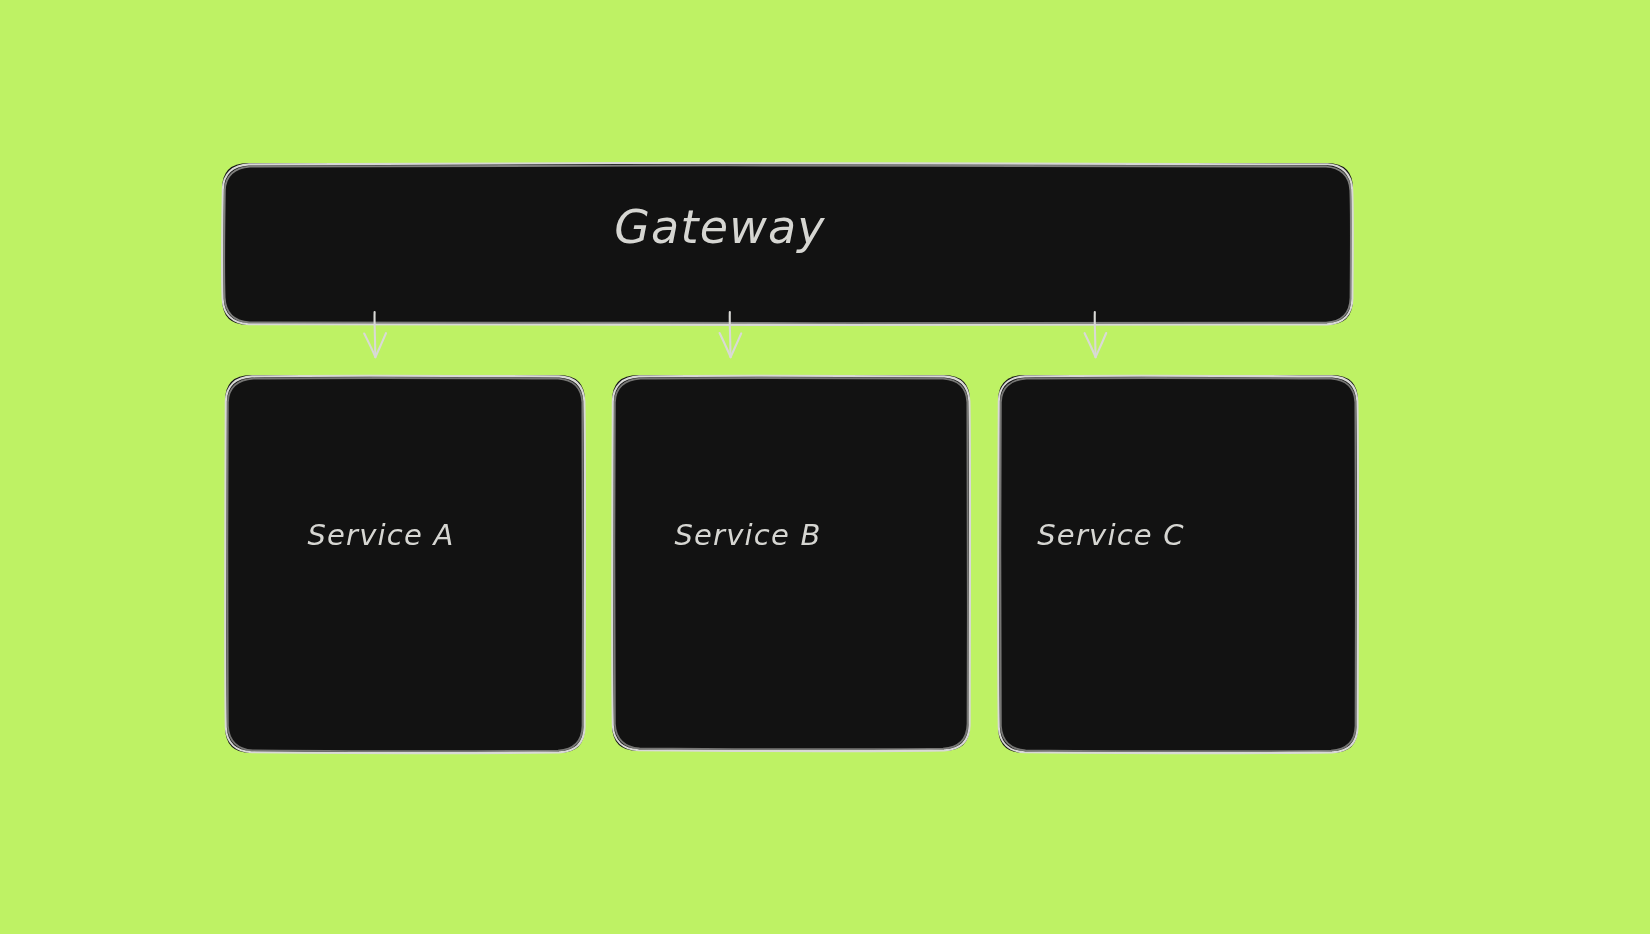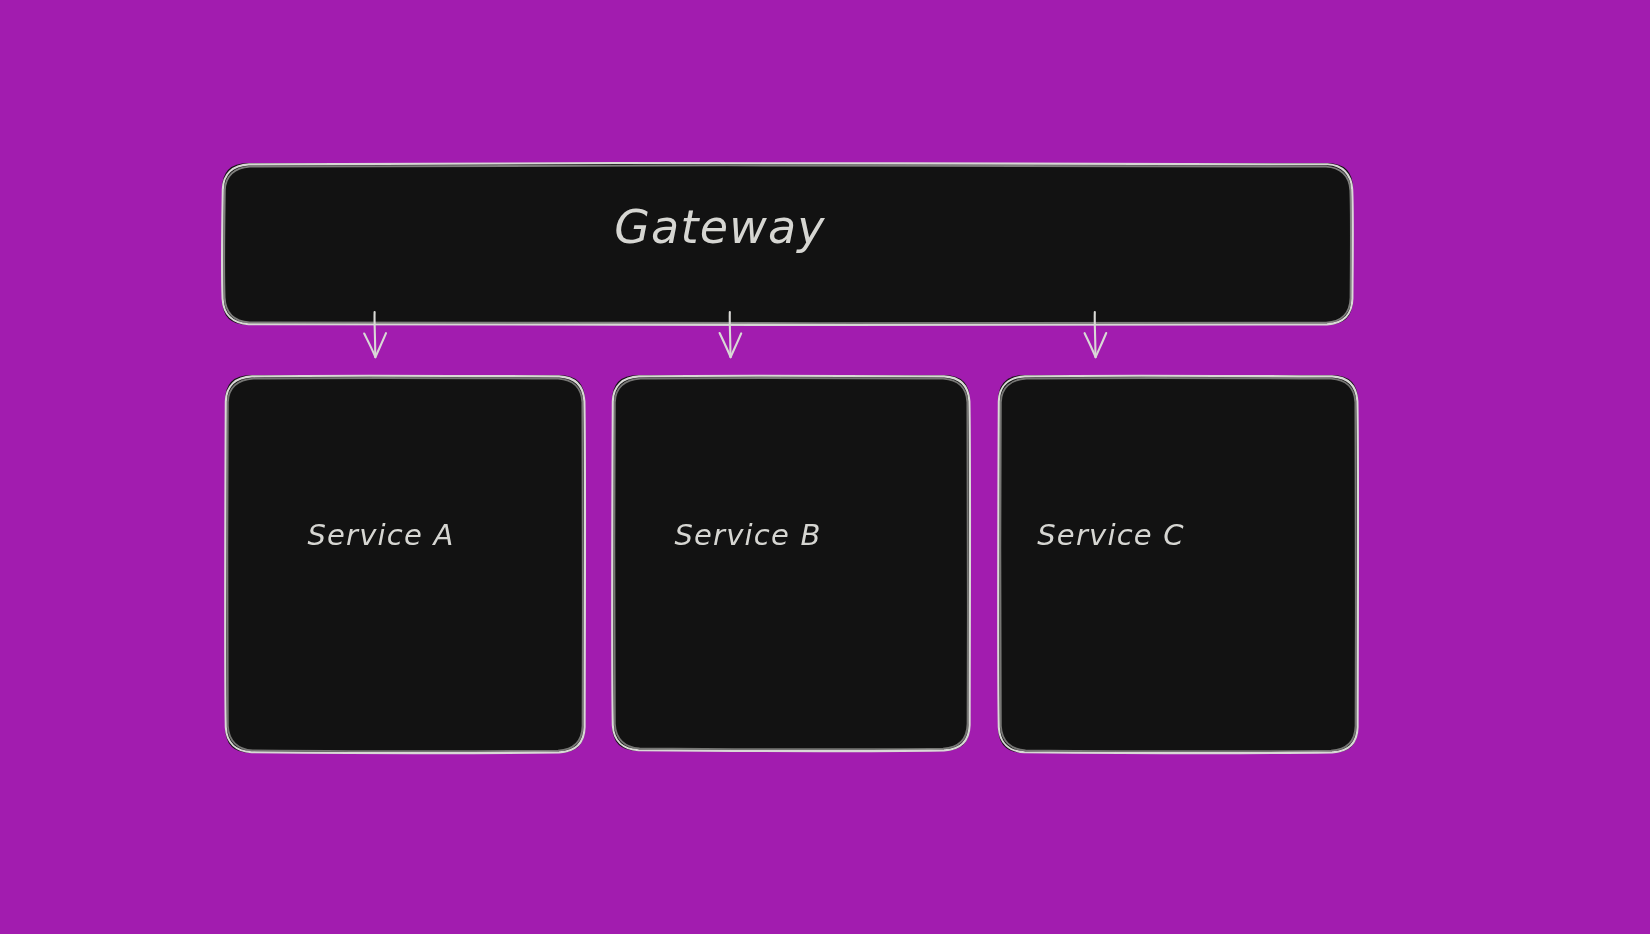--- a/index.html
+++ b/index.html
@@ -11,21 +11,21 @@
   body {
     width: 1650px;
     height: 934px;
     overflow: hidden;
     font-family: "DejaVu Sans", sans-serif;
   }
   #canvas-root {
     position: relative;
     width: 1650px;
     height: 934px;
-    background: #a21caf;
+    background: #bef264;
   }
   #diagram-svg {
     position: absolute;
     left: 0;
     top: 0;
     width: 1650px;
     height: 934px;
     display: block;
   }
   .sketch-stroke {

